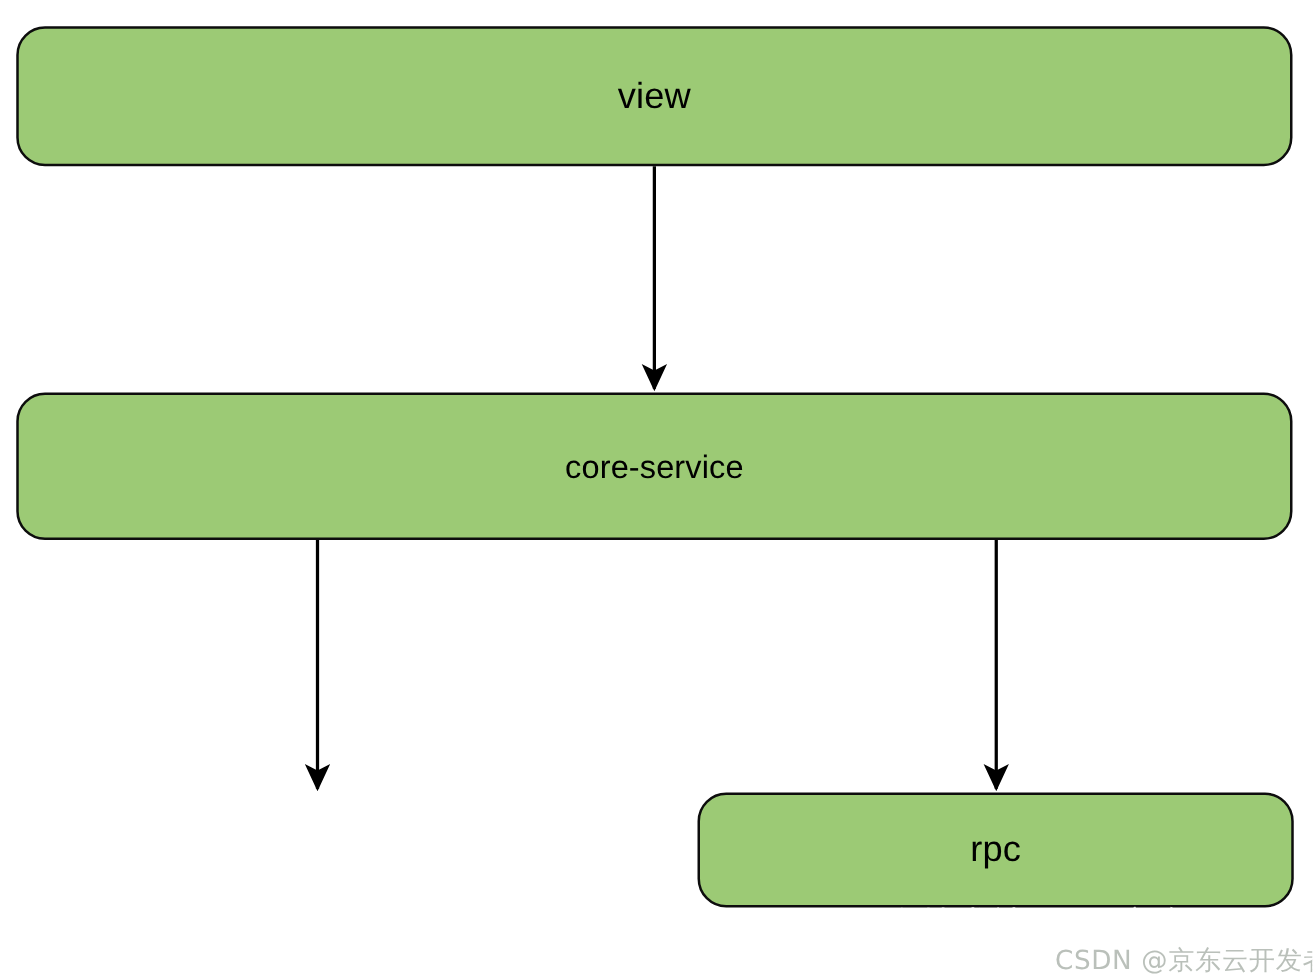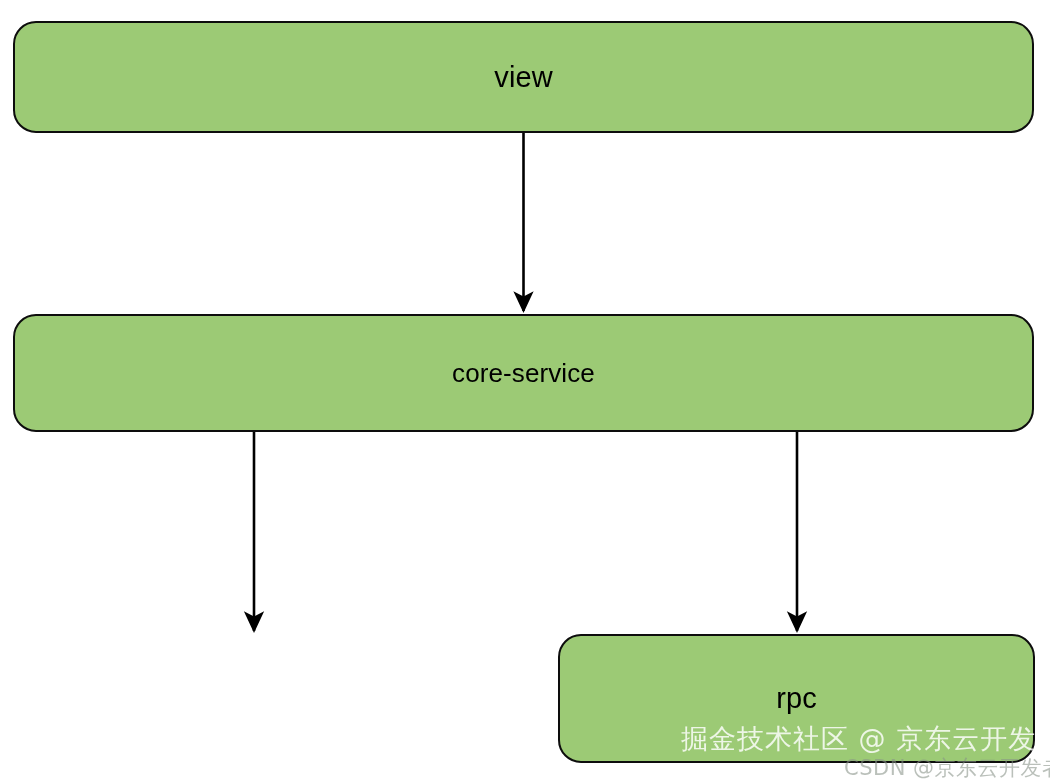--- a/index.html
+++ b/index.html
@@ -62,21 +62,21 @@
     left: 14px;
     top: 634px;
     width: 481px;
     height: 129px;
     font-size: 29px;
   }
   #node-rpc {
     left: 558px;
     top: 634px;
     width: 477px;
-    height: 129px;
+    height: 92px;
     font-size: 29px;
   }
   .watermark {
     position: absolute;
     white-space: nowrap;
     font-family: "DejaVu Sans", "Liberation Sans", sans-serif;
     pointer-events: none;
     user-select: none;
   }
   #watermark-juejin {

